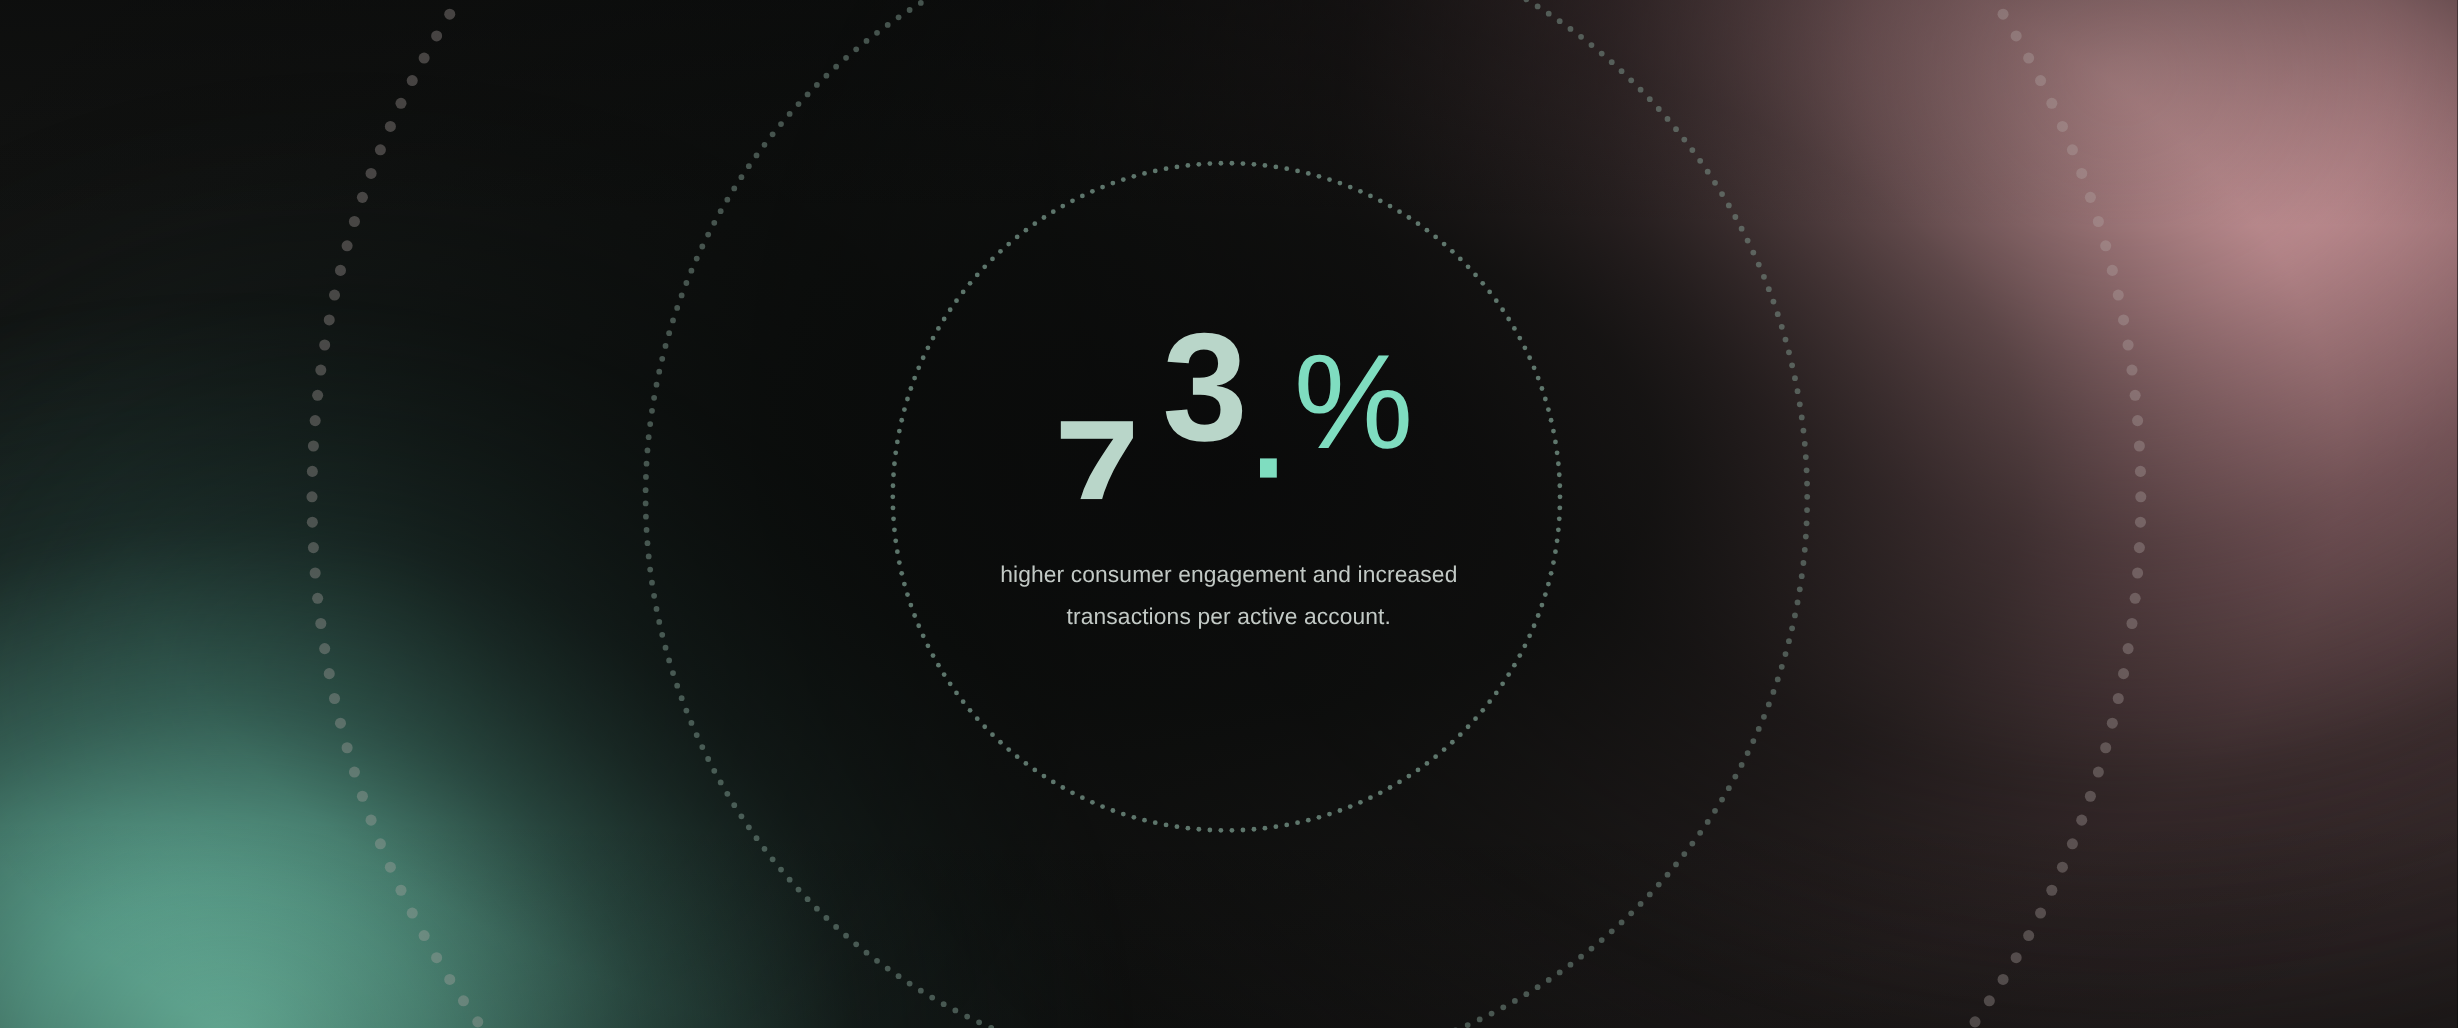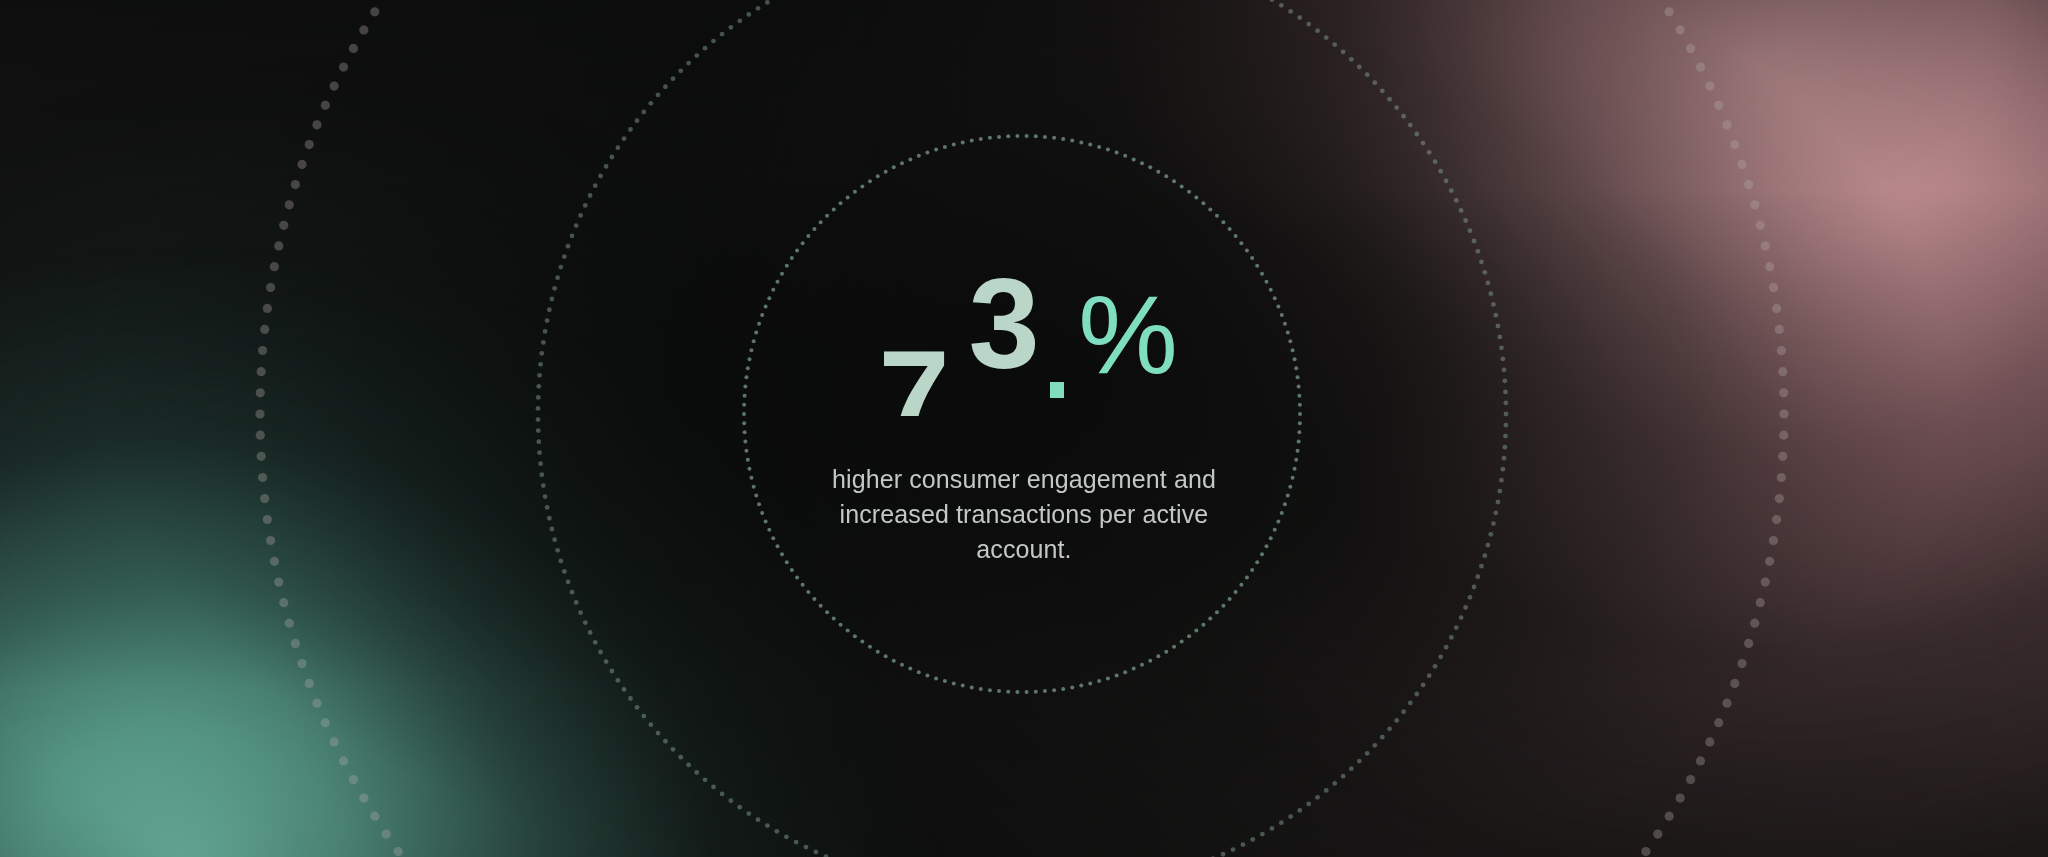--- a/index.html
+++ b/index.html
@@ -159,21 +159,21 @@
     line-height:118px;
     font-weight:400;
     color:#7fddc0;
     margin-left:10px;
     font-family:"Liberation Sans", sans-serif;
   }
 
   .caption{
     margin-top:6px;
     width:400px;
-    font-size:25px;
+    font-size:19px;
     line-height:35px;
     color:#c2c9c5;
     font-weight:400;
     letter-spacing:0.1px;
   }
 </style>
 </head>
 <body>
 
 <div class="stage">

